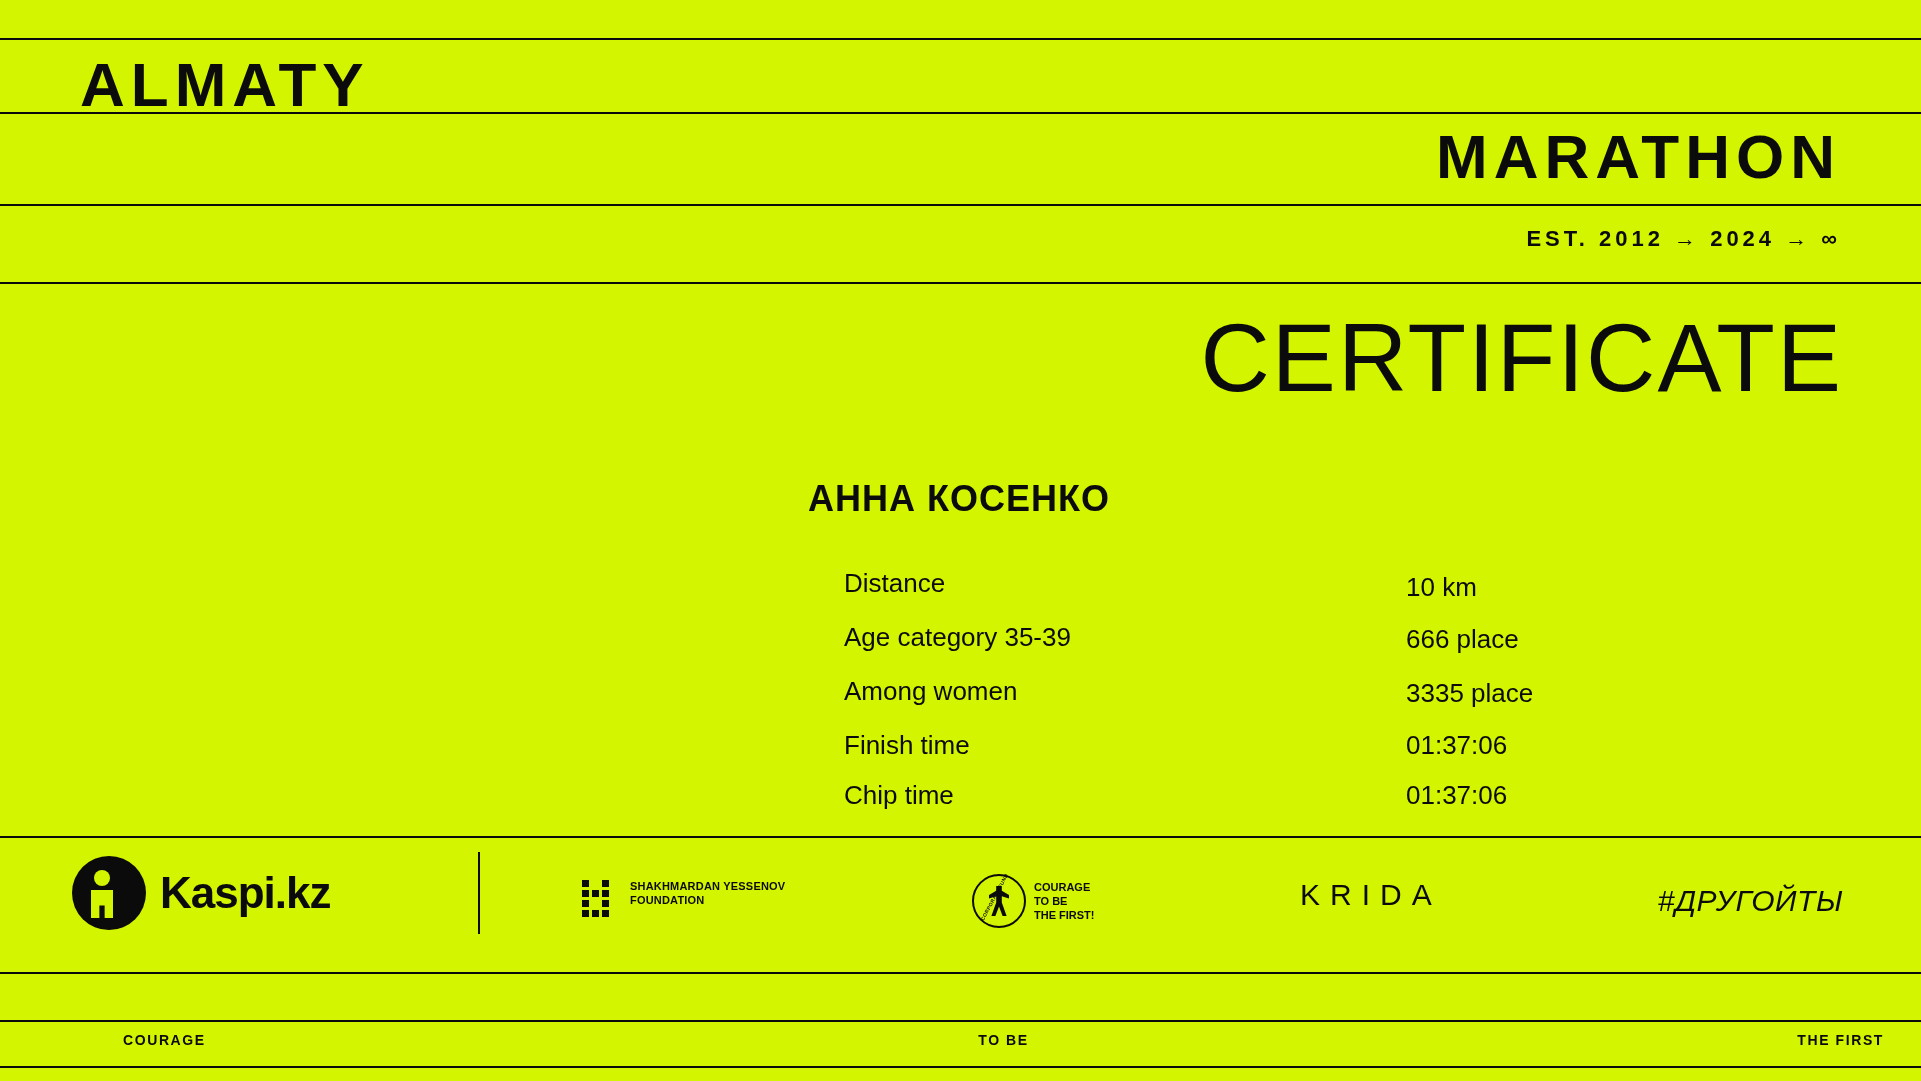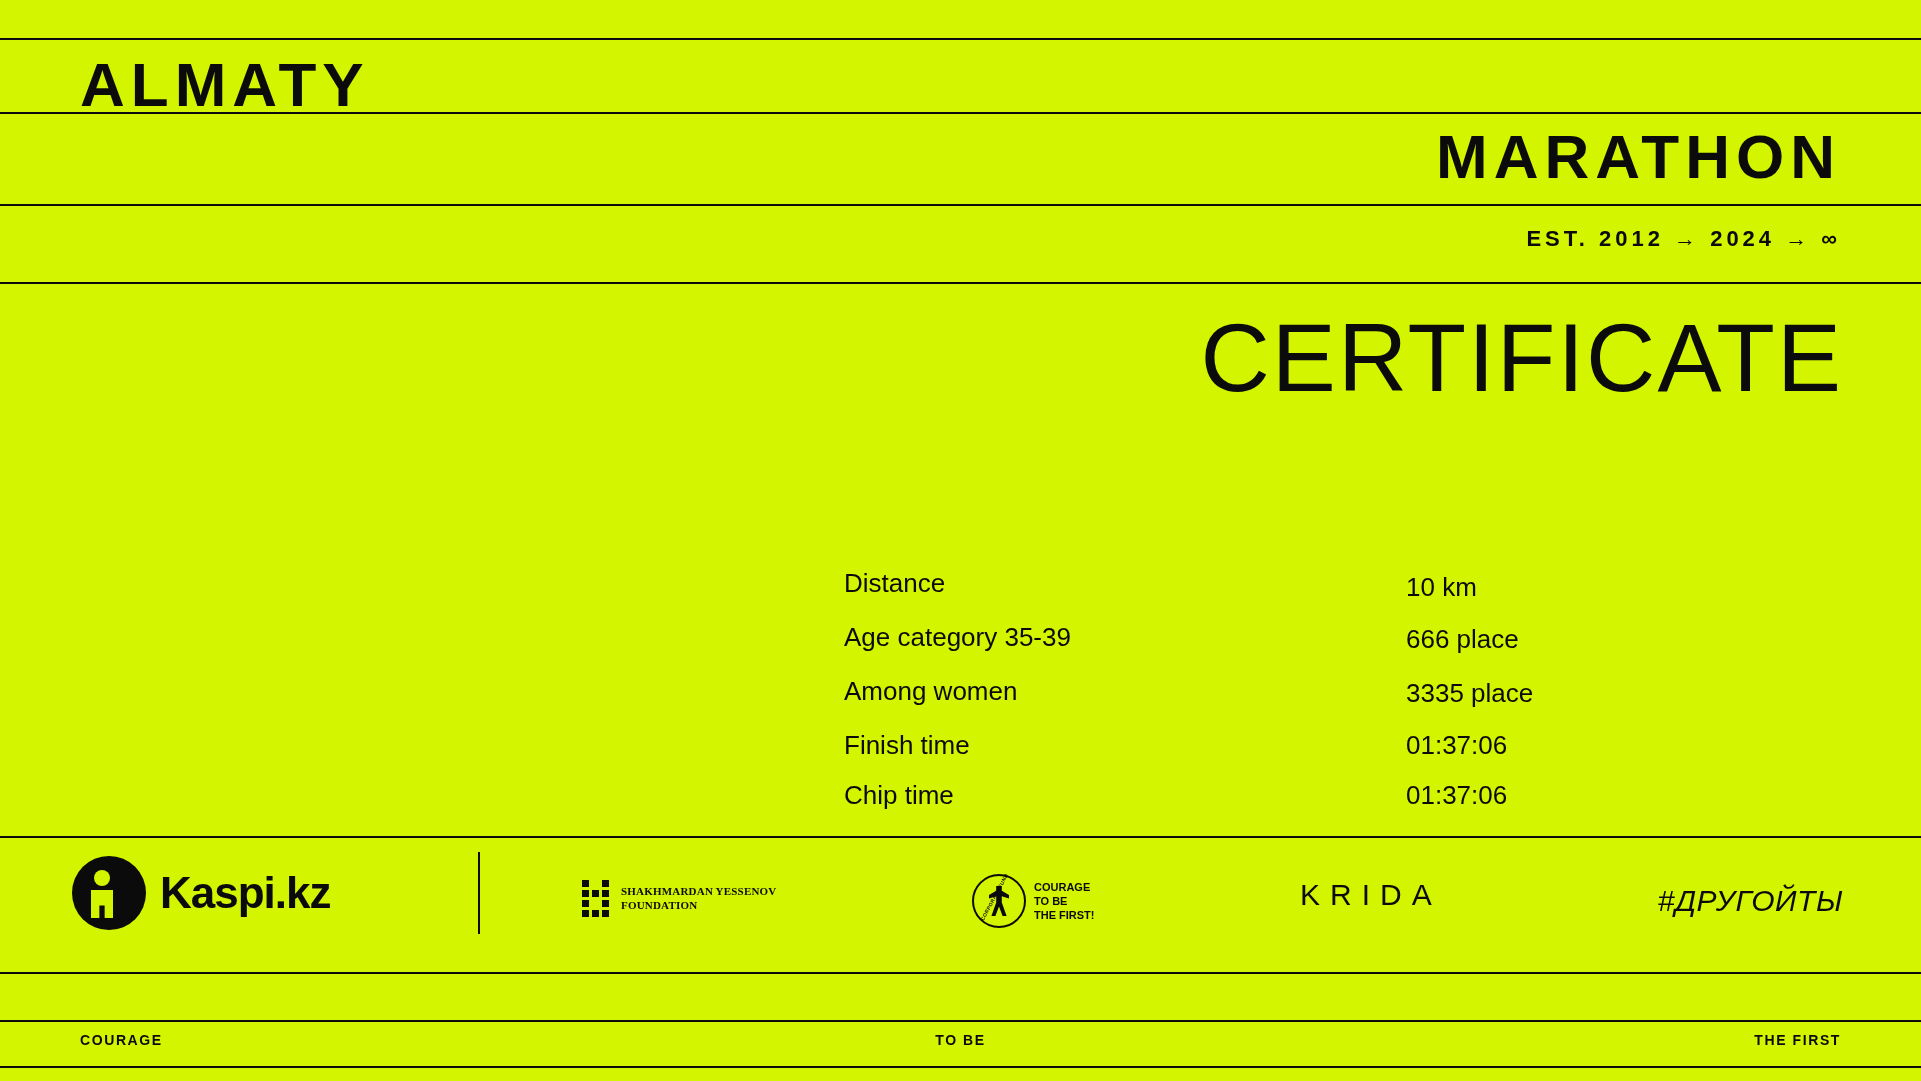--- a/index.html
+++ b/index.html
@@ -7,20 +7,21 @@
     width:1921px; height:1081px;
     background:#d4f500;
     font-family:"Liberation Sans", sans-serif;
     color:#0b0b0b;
     overflow:hidden;
   }
   .sheet {
     position:relative;
     width:1921px; height:1081px;
     background:#d4f500;
+    padding-left:43px;
   }
   
   .rule {
     position:absolute; left:0; width:1921px; height:2px; background:#0b0b0b;
   }
   .rule.r1 { top:38px; }
   .rule.r2 { top:112px; }
   .rule.r3 { top:204px; }
   .rule.r4 { top:282px; }
   .rule.r5 { top:836px; }
@@ -122,21 +123,21 @@
   .kaspi-text {
     font-size:44px; font-weight:700; letter-spacing:-1px;
   }
   .divider-v {
     position:absolute; left:478px; top:14px;
     width:2px; height:82px; background:#0b0b0b;
   }
 
   .yessenov {
     position:absolute; left:582px; top:42px;
-    display:flex; align-items:center; gap:12px;font-family:Liberation Serif, serif;
+    display:flex; gap:21px;
   }
   .yess-bars { display:grid; grid-template-columns:repeat(3,7px); grid-template-rows:repeat(4,7px); gap:3px; }
   .yess-bars i { display:block; background:#0b0b0b; }
   .yess-bars i.h { visibility:hidden; }
   .yess-txt { font-size:11px; font-weight:700; line-height:1.25; letter-spacing:0.2px; }
 
   .courage-fund {
     position:absolute; left:972px; top:36px;
     display:flex; align-items:center; gap:8px;
   }
@@ -192,20 +193,21 @@
   <div class="rule r2"></div>
   <div class="rule r3"></div>
   <div class="rule r4"></div>
 
   <div class="almaty">ALMATY</div>
   <div class="marathon">MARATHON</div>
   <div class="est">EST. 2012 → 2024 → ∞</div>
 
   <div class="cert-title">CERTIFICATE</div>
 
+  <div class="athlete">АННА КОСЕНКО</div>
 
   <div class="results">
     <div class="res-row r1">
       <span class="res-label">Distance</span>
       <span class="res-value">10 km</span>
     </div>
     <div class="res-row r2">
       <span class="res-label">Age category 35-39</span>
       <span class="res-value">666 place</span>
     </div>

